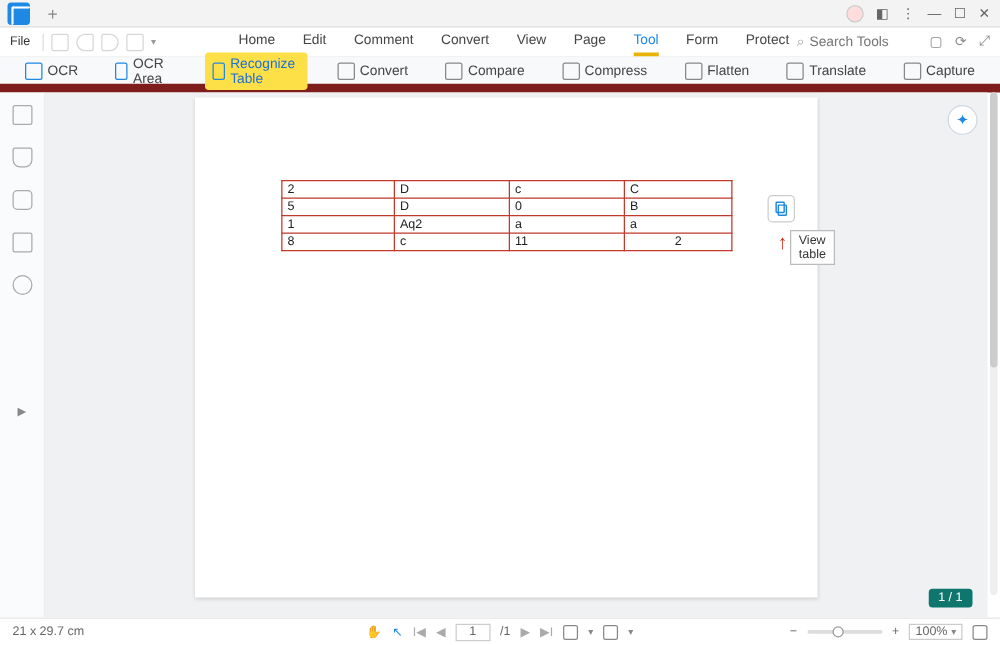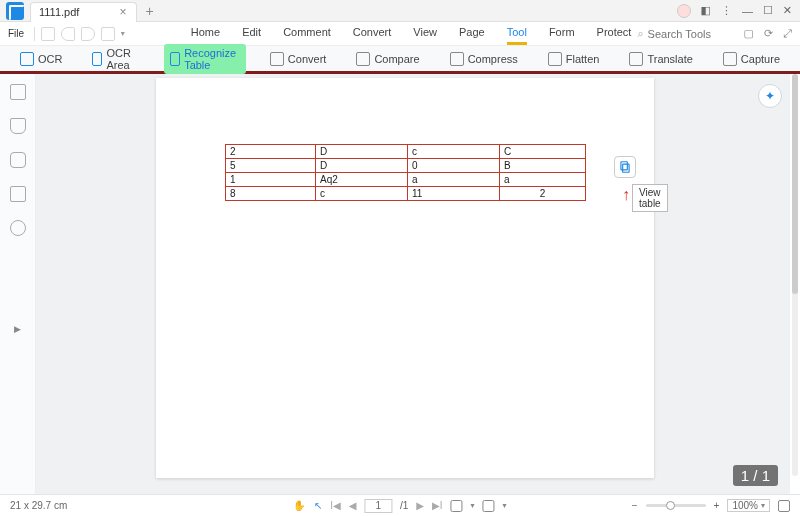--- a/index.html
+++ b/index.html
@@ -24,23 +24,23 @@
 .mini-sep { width:1px; height:14px; background:#ddd; }
 .main-tabs { display:flex; gap:22px; margin-left:60px; }
 .main-tab { font-size:11px; color:#444; cursor:pointer; padding:4px 0; }
 .main-tab.active { color:#1e88e5; border-bottom:3px solid #eab308; }
 .search-area { margin-left:auto; display:flex; align-items:center; gap:4px; color:#aaa; }
 .search-area input { border:none; outline:none; font-size:11px; width:80px; color:#888; }
 .right-menubar-icons { display:flex; gap:10px; margin-left:10px; color:#888; }
 .right-menubar-icons span { cursor:pointer; }
 
 
-.toolbar { height:28px; background:#f8f9fb; display:flex; align-items:center; padding:0 14px; gap:18px; border-bottom:3px solid #7f1d1d; }
+.toolbar { height:28px; background:#f8f9fb; display:flex; align-items:center; padding:0 14px; gap:18px; border-bottom:7px solid #7f1d1d; }
 .tool-btn { display:flex; align-items:center; gap:4px; font-size:11px; color:#444; cursor:pointer; padding:3px 6px; border-radius:3px; }
-.tool-btn.active { background:#86efac; color:#1e6fd6; }
+.tool-btn.active { background:#fde047; color:#1e6fd6; }
 .tool-ico { width:14px; height:14px; border:1.5px solid #1e88e5; border-radius:2px; }
 .tool-ico.gray { border-color:#888; }
 
 
 .leftrail { position:absolute; left:0; top:74px; bottom:22px; width:36px; background:#fafbfc; border-right:1px solid #eee; display:flex; flex-direction:column; align-items:center; gap:18px; padding-top:10px; }
 .rail-ico { width:16px; height:16px; border:1.5px solid #aaa; border-radius:2px; cursor:pointer; }
 .rail-expand { margin-top:auto; margin-bottom:160px; color:#888; font-size:9px; cursor:pointer; }
 
 
 .canvas-wrap { position:absolute; left:36px; right:10px; top:74px; bottom:22px; background:#f0f1f3; overflow:hidden; }
@@ -57,42 +57,38 @@
 .copy-btn { position:absolute; left:458px; top:78px; width:22px; height:22px; border:1px solid #ccc; border-radius:4px; background:#fff; display:flex; align-items:center; justify-content:center; cursor:pointer; }
 .copy-btn svg { width:14px; height:14px; }
 .tooltip { position:absolute; left:476px; top:106px; background:#fff; border:1px solid #bbb; padding:2px 6px; font-size:10px; color:#333; }
 .arrow-up { position:absolute; left:466px; top:108px; color:#d93025; font-size:16px; font-weight:bold; }
 
 
 .float-badge { position:absolute; right:18px; top:84px; width:24px; height:24px; border:1px solid #cfd8e3; border-radius:50%; background:#fff; display:flex; align-items:center; justify-content:center; cursor:pointer; }
 .float-badge span { color:#1e88e5; font-size:12px; }
 
 
-.page-ind { position:absolute; right:22px; bottom:30px; background:#737373; color:#fff; font-size:15px; padding:2px 8px; border-radius:3px; }
+.page-ind { position:absolute; right:22px; bottom:30px; background:#0f766e; color:#fff; font-size:10px; padding:2px 8px; border-radius:3px; }
 
 
 .statusbar { position:absolute; left:0; right:0; bottom:0; height:22px; background:#fff; border-top:1px solid #e5e5e5; display:flex; align-items:center; padding:0 10px; font-size:10px; color:#666; }
 .status-center { position:absolute; left:50%; transform:translateX(-50%); display:flex; align-items:center; gap:8px; }
 .pg-box { border:1px solid #ccc; padding:0 10px; height:14px; line-height:12px; font-size:10px; }
 .nav-arrow { color:#aaa; cursor:pointer; font-size:10px; }
 .status-right { margin-left:auto; display:flex; align-items:center; gap:8px; }
 .zoom-track { width:60px; height:3px; background:#ddd; position:relative; border-radius:2px; }
 .zoom-knob { position:absolute; left:20px; top:-3px; width:9px; height:9px; border-radius:50%; background:#fff; border:1px solid #999; }
 .zoom-box { border:1px solid #ccc; padding:0 4px; font-size:10px; display:flex; align-items:center; gap:3px; }
 .sq-ico { width:12px; height:12px; border:1px solid #888; border-radius:2px; cursor:pointer; }
 </style>
 </head>
 <body>
 
 <div class="titlebar">
   <div class="app-icon"></div>
-  <div class="tab">
-    <span>1111.pdf</span>
-    <span class="tab-close">×</span>
-  </div>
   <span class="tab-add">+</span>
   <div class="title-spacer"></div>
   <div class="win-icons">
     <span class="user-badge"></span>
     <span>◧</span>
     <span>⋮</span>
     <span>—</span>
     <span>☐</span>
     <span>✕</span>
   </div>

